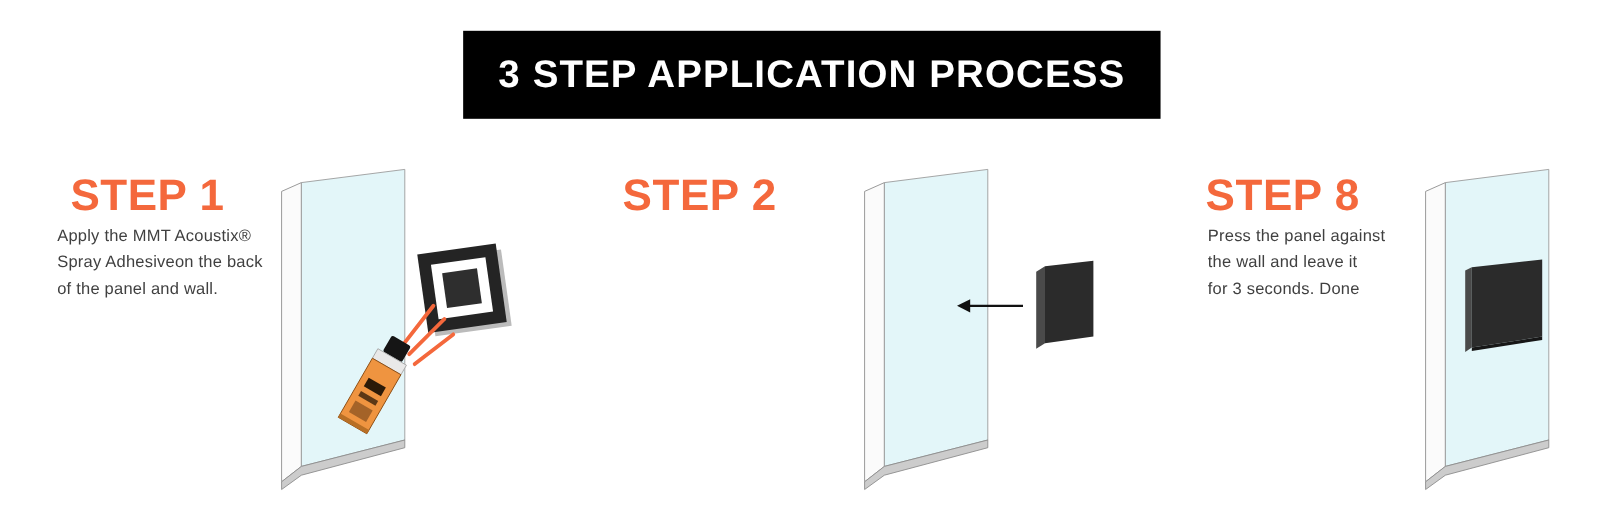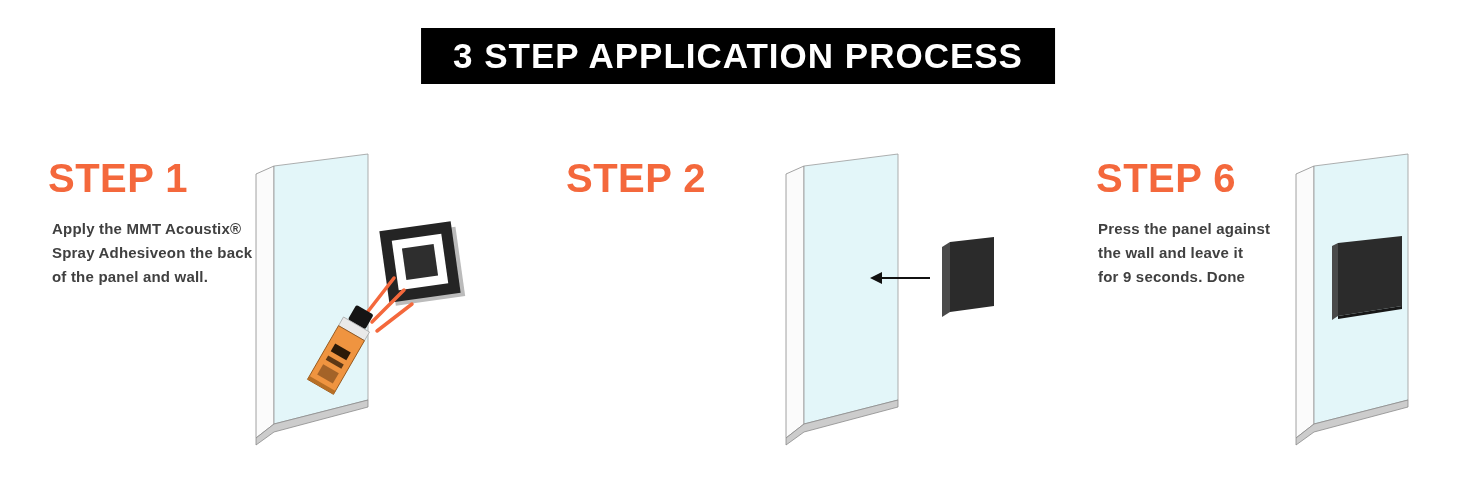--- a/index.html
+++ b/index.html
@@ -2,33 +2,33 @@
 <html style="--accent: #f4683c; --banner_bg: #000000; --banner_fg: #ffffff; --wall_face: #e3f6f9; --panel_dark: #2b2b2b;"><head>
 <meta charset="utf-8">
 <style>
   html,body{margin:0;padding:0;background:#ffffff;}
   body{font-family:"Liberation Sans", sans-serif;}
   .canvas{position:relative;width:1476px;height:484px;background:#ffffff;overflow:hidden;}
 
   .banner{
     position:absolute;top:28px;left:50%;transform:translateX(-50%);
     background:var(--banner_bg,#000);color:var(--banner_fg,#fff);
-    padding:8px 32px;white-space:nowrap;
+    padding:20px 32px;white-space:nowrap;
   }
   .banner-title{
     font-size:35px;font-weight:800;letter-spacing:1px;
   }
 
   .step-label{
     position:absolute;font-size:40px;font-weight:800;
     color:var(--accent,#f4683c);letter-spacing:0.5px;line-height:1;
   }
   .step-desc{
-    position:absolute;font-size:15px;font-weight:700;color:#404040;
-    line-height:1.6;white-space:pre-line;letter-spacing:0.2px;margin-top:14px;
+    position:absolute;font-size:15px;font-weight:400;color:#404040;
+    line-height:1.6;white-space:pre-line;letter-spacing:0.2px;
   }
 
   .illu{position:absolute;width:232px;height:306px;}
 
   
   .wall-side{fill:#fbfbfb;stroke:#8c8c8c;stroke-width:0.8;}
   .wall-front{fill:var(--wall_face,#e3f6f9);stroke:#9a9a9a;stroke-width:0.8;}
   .wall-bottom{fill:#cccccc;stroke:#8c8c8c;stroke-width:0.8;}
   .panel-dark{fill:var(--panel_dark,#2b2b2b);}
   .panel-side{fill:#4a4a4a;}
@@ -38,21 +38,21 @@
 </style>
 </head>
 <body>
 
 <div class="canvas">
 
   <div class="banner">
     <span class="banner-title">3 STEP APPLICATION PROCESS</span>
   </div>
 
-  <div class="step-label" style="left:48px;top:158px;">STEP 1</div>
+  <div class="step-label" style="left:64px;top:158px;">STEP 1</div>
   <div class="step-desc" style="left:52px;top:203px;">Apply the MMT Acoustix®
 Spray Adhesiveon the back
 of the panel and wall.</div>
 
   <svg class="illu" style="left:248px;top:146px;" viewBox="0 0 232 306">
     <g>
       <polygon class="wall-side" points="8,28 26,20 26,278 8,292"></polygon>
       <polygon class="wall-front" points="26,20 120,8 120,254 26,278"></polygon>
       <polygon class="wall-bottom" points="8,292 26,278 120,254 120,261 26,286 8,299"></polygon>
     </g>
@@ -89,24 +89,24 @@
     <g>
       <line class="arrow-line" x1="152" y1="132" x2="102" y2="132"></line>
       <polygon class="arrow-head" points="92,132 104,126 104,138"></polygon>
     </g>
     <g>
       <polygon class="panel-side" points="164,101 172,96 172,166 164,171"></polygon>
       <polygon class="panel-dark" points="172,96 216,91 216,160 172,166"></polygon>
     </g>
   </svg>
 
-  <div class="step-label" style="left:1096px;top:158px;">STEP 6</div>
+  <div class="step-label" style="left:1096px;top:158px;">STEP 8</div>
   <div class="step-desc" style="left:1098px;top:203px;">Press the panel against
 the wall and leave it
-for 9 seconds. Done</div>
+for 3 seconds. Done</div>
 
   <svg class="illu" style="left:1288px;top:146px;" viewBox="0 0 232 306">
     <g>
       <polygon class="wall-side" points="8,28 26,20 26,278 8,292"></polygon>
       <polygon class="wall-front" points="26,20 120,8 120,254 26,278"></polygon>
       <polygon class="wall-bottom" points="8,292 26,278 120,254 120,261 26,286 8,299"></polygon>
     </g>
     <g>
       <polygon class="panel-side" points="44,100 50,97 50,170 44,174"></polygon>
       <polygon class="panel-dark" points="50,97 114,90 114,160 50,170"></polygon>

